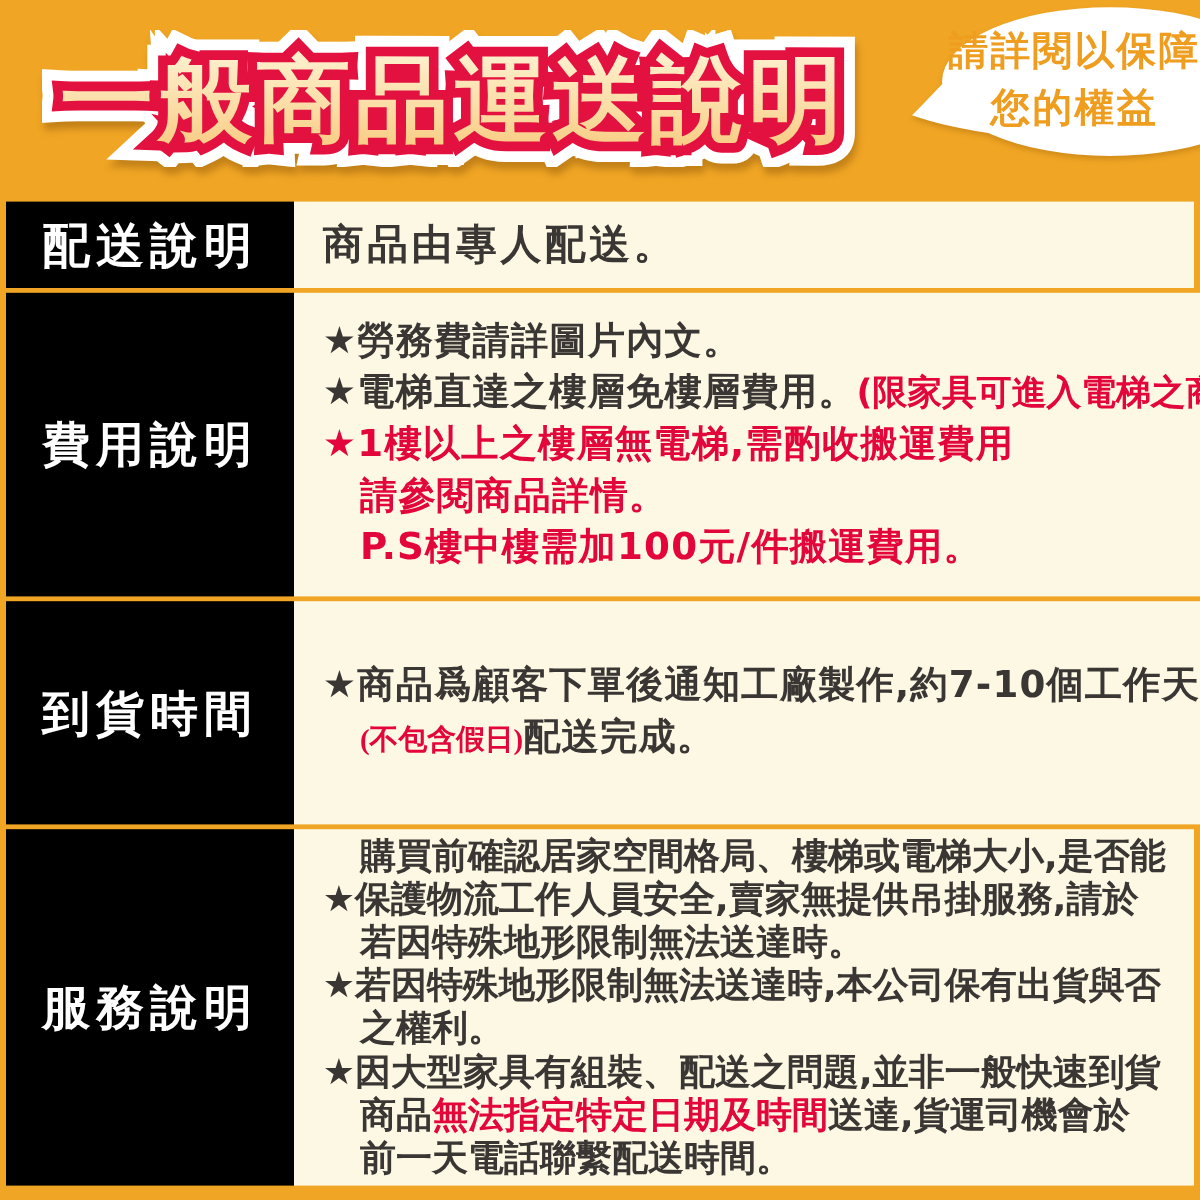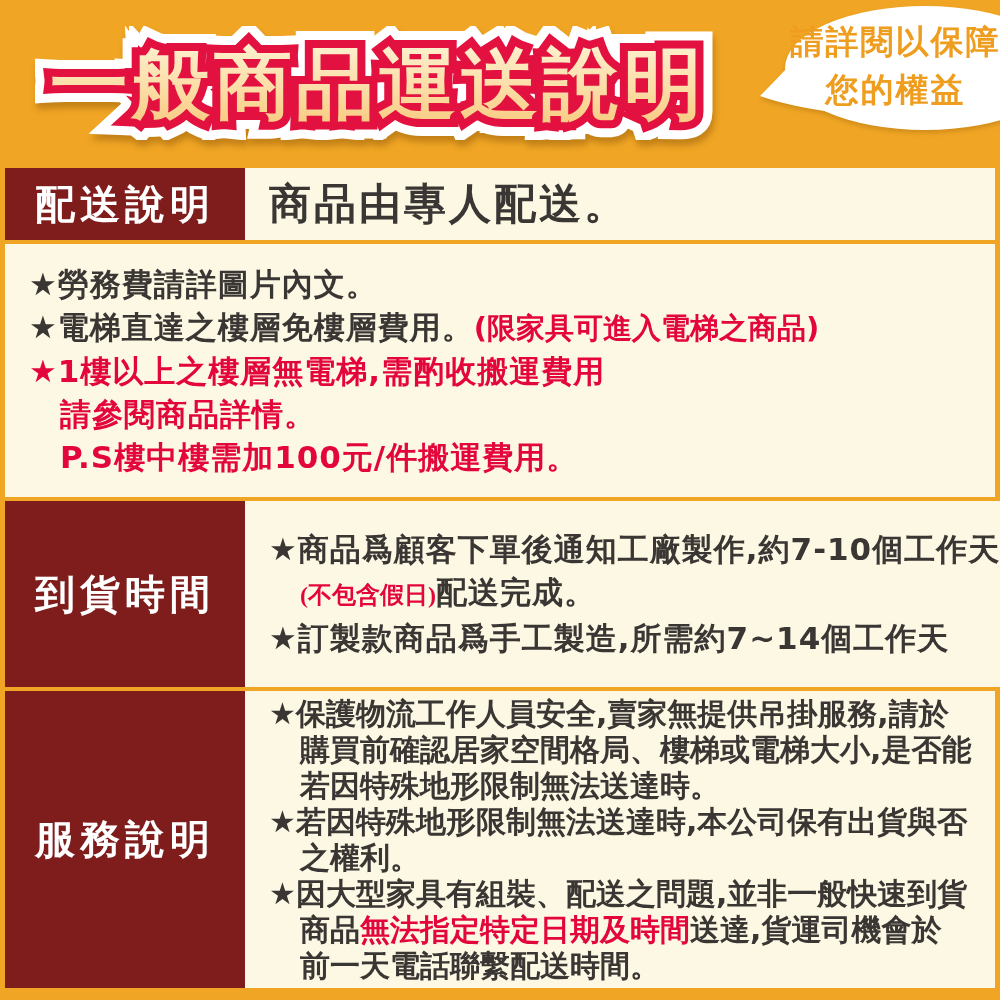--- a/index.html
+++ b/index.html
@@ -40,35 +40,35 @@
     letter-spacing:2px;
   }
 
   
   .table{
     position:absolute;left:5px;top:168px;width:990px;
     display:flex;flex-direction:column;gap:4px;
   }
   .row{display:flex;gap:0;}
   .row .label{
-    width:240px;flex:0 0 240px;background:#7f1d1d;color:#ffffff;
+    width:240px;flex:0 0 240px;background:#000000;color:#ffffff;
     display:flex;align-items:center;justify-content:center;
     font-size:40px;letter-spacing:5px;
   }
   .row .content{
     flex:1;background:#FCF8E4;
     display:flex;flex-direction:column;justify-content:center;
     padding:6px 8px 6px 24px;box-sizing:border-box;
   }
   .r1{height:72px;}
   .r2{height:253px;}
   .r3{height:186px;}
   .r4{height:297px;}
   .line{color:#3A3633;white-space:nowrap;}
-  .r1 .line{font-size:42px;line-height:58px;letter-spacing:3px;font-family:Liberation Serif, serif;}
+  .r1 .line{font-size:34px;line-height:58px;letter-spacing:3px;}
   .r2 .line,.r3 .line{font-size:31px;line-height:43px;letter-spacing:1px;}
   .r4 .line{font-size:30px;line-height:36px;letter-spacing:0px;}
   .cont{padding-left:31px;}
   .red{color:#E3063C;}
   .sm{font-size:29px;letter-spacing:0;text-align:center;}
   .sm2{font-size:24px;letter-spacing:0;font-family:Liberation Serif, serif;}
 </style>
 </head>
 <body>
 
@@ -98,20 +98,21 @@
     <div class="row r1">
       <div class="label">配送說明</div>
       <div class="content">
         <div class="line">
           <span>商品由專人配送。</span>
         </div>
       </div>
     </div>
 
     <div class="row r2">
+      <div class="label">費用說明</div>
       <div class="content">
         <div class="line">
           <span>★勞務費請詳圖片內文。</span>
         </div>
         <div class="line">
           <span>★電梯直達之樓層免樓層費用。</span><span class="red sm">(限家具可進入電梯之商品)</span>
         </div>
         <div class="line red">
           <span>★1樓以上之樓層無電梯,需酌收搬運費用</span>
         </div>
@@ -126,34 +127,31 @@
 
     <div class="row r3">
       <div class="label">到貨時間</div>
       <div class="content">
         <div class="line">
           <span>★商品爲顧客下單後通知工廠製作,約7-10個工作天</span>
         </div>
         <div class="line cont">
           <span class="red sm2">(不包含假日)</span><span>配送完成。</span>
         </div>
-        <div class="line">
-          <span>★訂製款商品爲手工製造,所需約7~14個工作天</span>
-        </div>
       </div>
     </div>
 
     <div class="row r4">
       <div class="label">服務說明</div>
       <div class="content">
+        <div class="line cont">
+          <span>購買前確認居家空間格局、樓梯或電梯大小,是否能</span>
+        </div>
         <div class="line">
           <span>★保護物流工作人員安全,賣家無提供吊掛服務,請於</span>
-        </div>
-        <div class="line cont">
-          <span>購買前確認居家空間格局、樓梯或電梯大小,是否能</span>
         </div>
         <div class="line cont">
           <span>若因特殊地形限制無法送達時。</span>
         </div>
         <div class="line">
           <span>★若因特殊地形限制無法送達時,本公司保有出貨與否</span>
         </div>
         <div class="line cont">
           <span>之權利。</span>
         </div>

